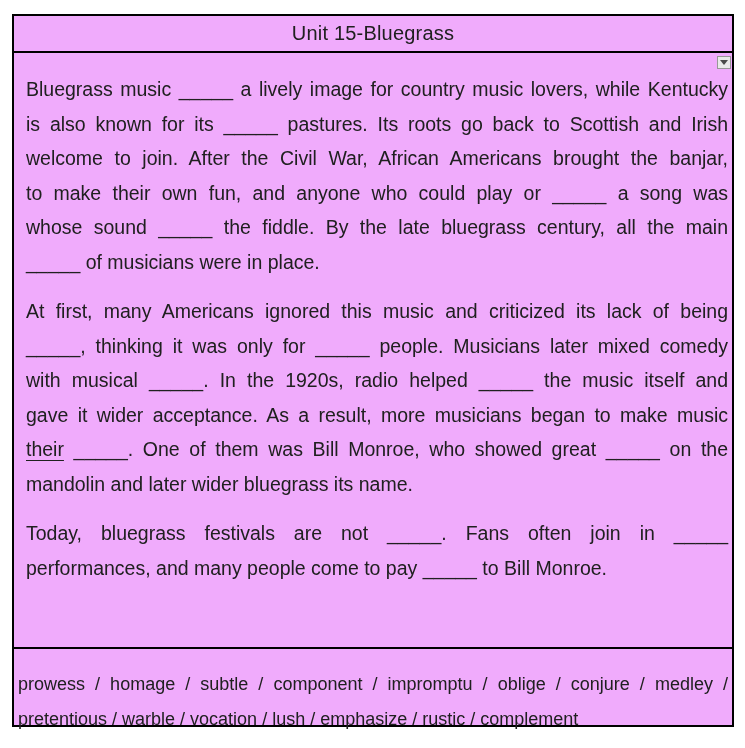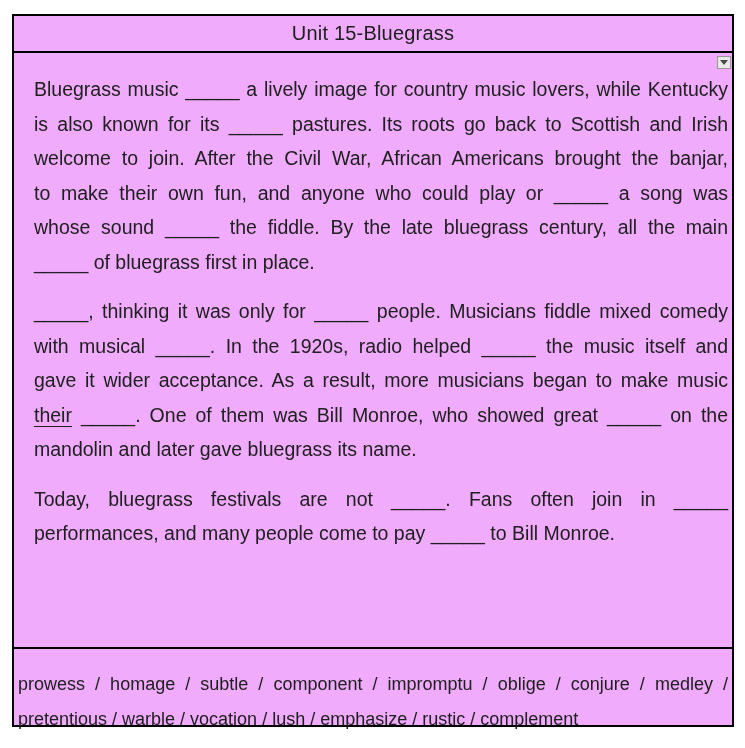--- a/index.html
+++ b/index.html
@@ -30,21 +30,21 @@
   }
   .bodytext {
     position: relative;
     height: 594px;
     border-bottom: 2px solid #000000;
     padding: 0 4px;
     font-size: 19.5px;
     line-height: 34.5px;
     overflow: hidden;
   }
-  .para { margin: 15px 0 0 16px; }
+  .para { margin: 15px 0 0 8px; }
   .para:first-child { margin-top: 19px; }
   .line { text-align: left; }
   .line.fill { text-align: justify; text-align-last: justify; }
   .squiggle {
     text-decoration-line: underline;
     text-decoration-style: wavy;
     text-decoration-color: #74a7e8;
     text-decoration-thickness: 1px;
     text-underline-offset: 4px;
     text-decoration: underline;
@@ -86,28 +86,29 @@
     <button class="dropdown-btn">
       <span class="caret"></span>
     </button>
     <div id="passage">
         <div class="para">
           <div class="line fill">Bluegrass music _____ a lively image for country music lovers, while Kentucky</div>
           <div class="line fill">is also known for its _____ pastures. Its roots go back to Scottish and Irish</div>
           <div class="line fill">welcome to join. After the Civil War, African Americans brought the banjar,</div>
           <div class="line fill">to make their own fun, and anyone who could play or _____ a song was</div>
           <div class="line fill">whose sound _____ the fiddle. By the late bluegrass century, all the main</div>
-          <div class="line">_____ of bluegrass first in place.</div>
+          <div class="line">_____ of musicians were in place.</div>
         </div>
         <div class="para">
-          <div class="line fill">_____, thinking it was only for _____ people. Musicians fiddle mixed comedy</div>
+          <div class="line fill">At first, many Americans ignored this music and criticized its lack of being</div>
+          <div class="line fill">_____, thinking it was only for _____ people. Musicians later mixed comedy</div>
           <div class="line fill">with musical _____. In the 1920s, radio helped _____ the music itself and</div>
           <div class="line fill">gave it wider acceptance. As a result, more musicians began to make music</div>
           <div class="line fill"><span class="squiggle">their</span> _____. One of them was Bill Monroe, who showed great _____ on the</div>
-          <div class="line">mandolin and later gave bluegrass its name.</div>
+          <div class="line">mandolin and later wider bluegrass its name.</div>
         </div>
         <div class="para">
           <div class="line fill">Today, bluegrass festivals are not _____. Fans often join in _____</div>
           <div class="line">performances, and many people come to pay _____ to Bill Monroe.</div>
         </div>
       </div>
   </div>
 
   <div class="wordbank" id="wordbank">
       <div class="line fill">prowess / homage / subtle / component / impromptu / oblige / conjure / medley /</div>

